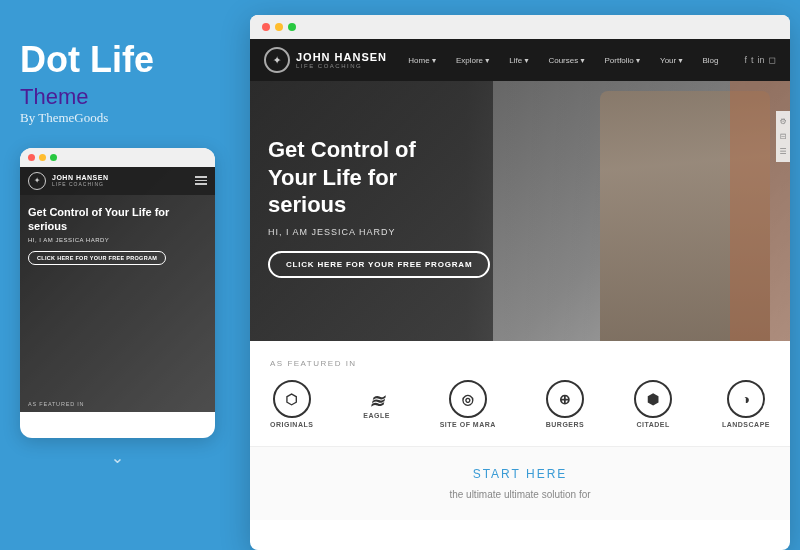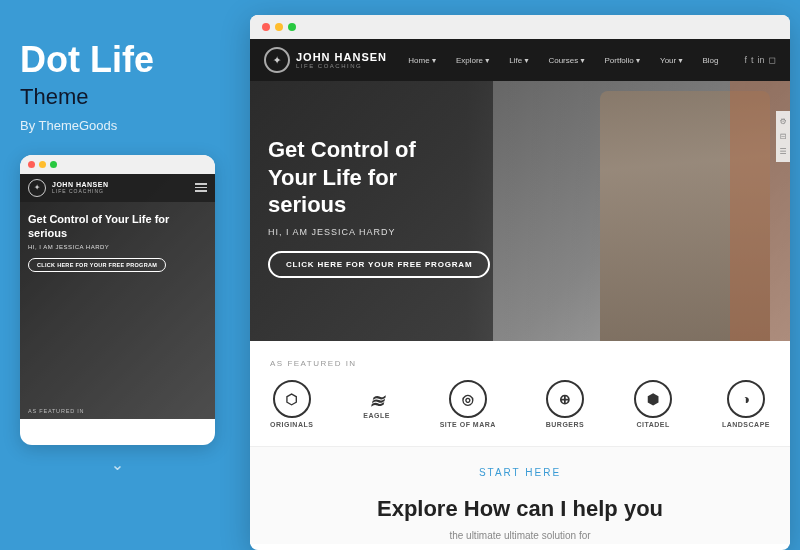--- a/index.html
+++ b/index.html
@@ -22,27 +22,28 @@
     }
     .theme-title {
       font-size: 36px;
       font-weight: 900;
       color: #fff;
       line-height: 1.1;
     }
     .theme-subtitle {
       font-size: 22px;
       font-weight: 400;
-      color: #0f172a;
+      color: #4c1d95;
       margin-top: 4px;
     }
     .theme-author {
       font-size: 13px;
       color: rgba(255,255,255,0.85);
-      margin-top: 8px;
+      margin-top: 0;
+      font-family: Liberation Serif, serif;
     }
 
     
     .mobile-preview {
       margin-top: 22px;
       background: #fff;
       border-radius: 12px;
       width: 195px;
       height: 290px;
       overflow: hidden;
@@ -285,21 +286,21 @@
     }
     .brand-logo-name { font-size: 7px; color: #555; font-weight: 700; letter-spacing: 0.5px; text-transform: uppercase; }
 
     
     .bottom-cta {
       background: #fafafa;
       padding: 20px;
       text-align: center;
       border-top: 1px solid #eee;
     }
-    .start-here { color: #3a9bd5; font-size: 10px; letter-spacing: 2px; text-transform: uppercase; margin-bottom: 18px; }
+    .start-here { color: #3a9bd5; font-size: 12px; letter-spacing: 2px; text-transform: uppercase; margin-bottom: 8px; }
     .bottom-h2 { font-size: 22px; font-weight: 800; color: #222; }
     .bottom-sub { color: #888; font-size: 10px; margin-top: 8px; }
   </style>
 </head>
 <body>
 
 <div class="left-panel">
   <div class="theme-title">Dot Life</div>
   <div class="theme-subtitle">Theme</div>
   <div class="theme-author">By ThemeGoods</div>
@@ -430,18 +431,17 @@
 
         <div class="brand-logo">
           <div class="brand-logo-icon">◑</div>
           <div class="brand-logo-name">LANDSCAPE</div>
         </div>
       </div>
     </div>
 
     <div class="bottom-cta">
       <div class="start-here">START HERE</div>
-      <div class="bottom-h2">Explore How can I help you</div>
       <div class="bottom-sub">the ultimate ultimate solution for</div>
 
     </div>
   </div>
 </div>
 
 </body></html>

